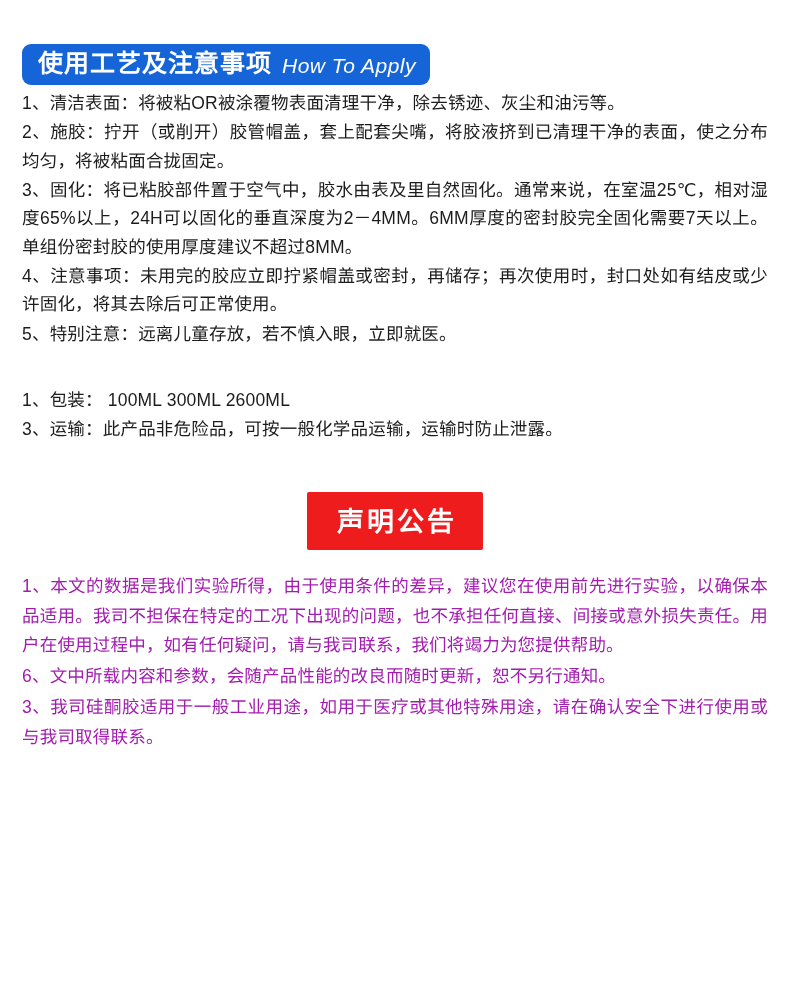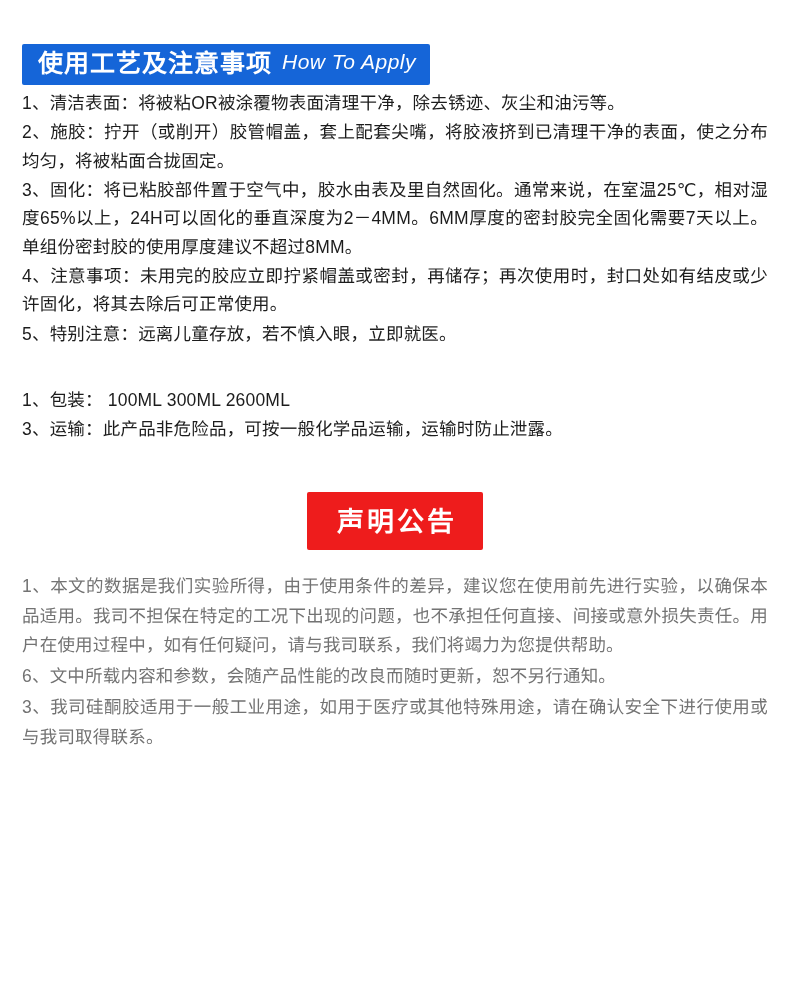--- a/index.html
+++ b/index.html
@@ -19,25 +19,25 @@
     width: 790px;
     height: 982px;
     box-sizing: border-box;
     padding: 44px 22px 0 22px;
     position: relative;
   }
 
   
   .banner {
     display: inline-flex;
-    align-items: flex-start;
+    align-items: flex-end;
     background: #1565d8;
     color: #ffffff;
     padding: 7px 14px 9px 16px;
-    border-radius: 2px;
+    border-radius: 9px;
     white-space: nowrap;
   }
   .banner .cn {
     font-size: 25px;
     font-weight: bold;
     letter-spacing: 1px;
     line-height: 1;
   }
   .banner .en {
     font-size: 21px;
@@ -78,21 +78,21 @@
     font-weight: bold;
     letter-spacing: 3px;
     padding: 8px 26px 11px 30px;
     border-radius: 2px;
   }
 
   .declare-body {
     margin-top: 22px;
     font-size: 17.5px;
     line-height: 1.70;
-    color: #737373;
+    color: #a21caf;
   }
   .declare-body p {
     margin: 0 0 1px 0;
     text-align: justify;
     letter-spacing: 0.2px;
   }
 </style>
 </head>
 <body>
 

